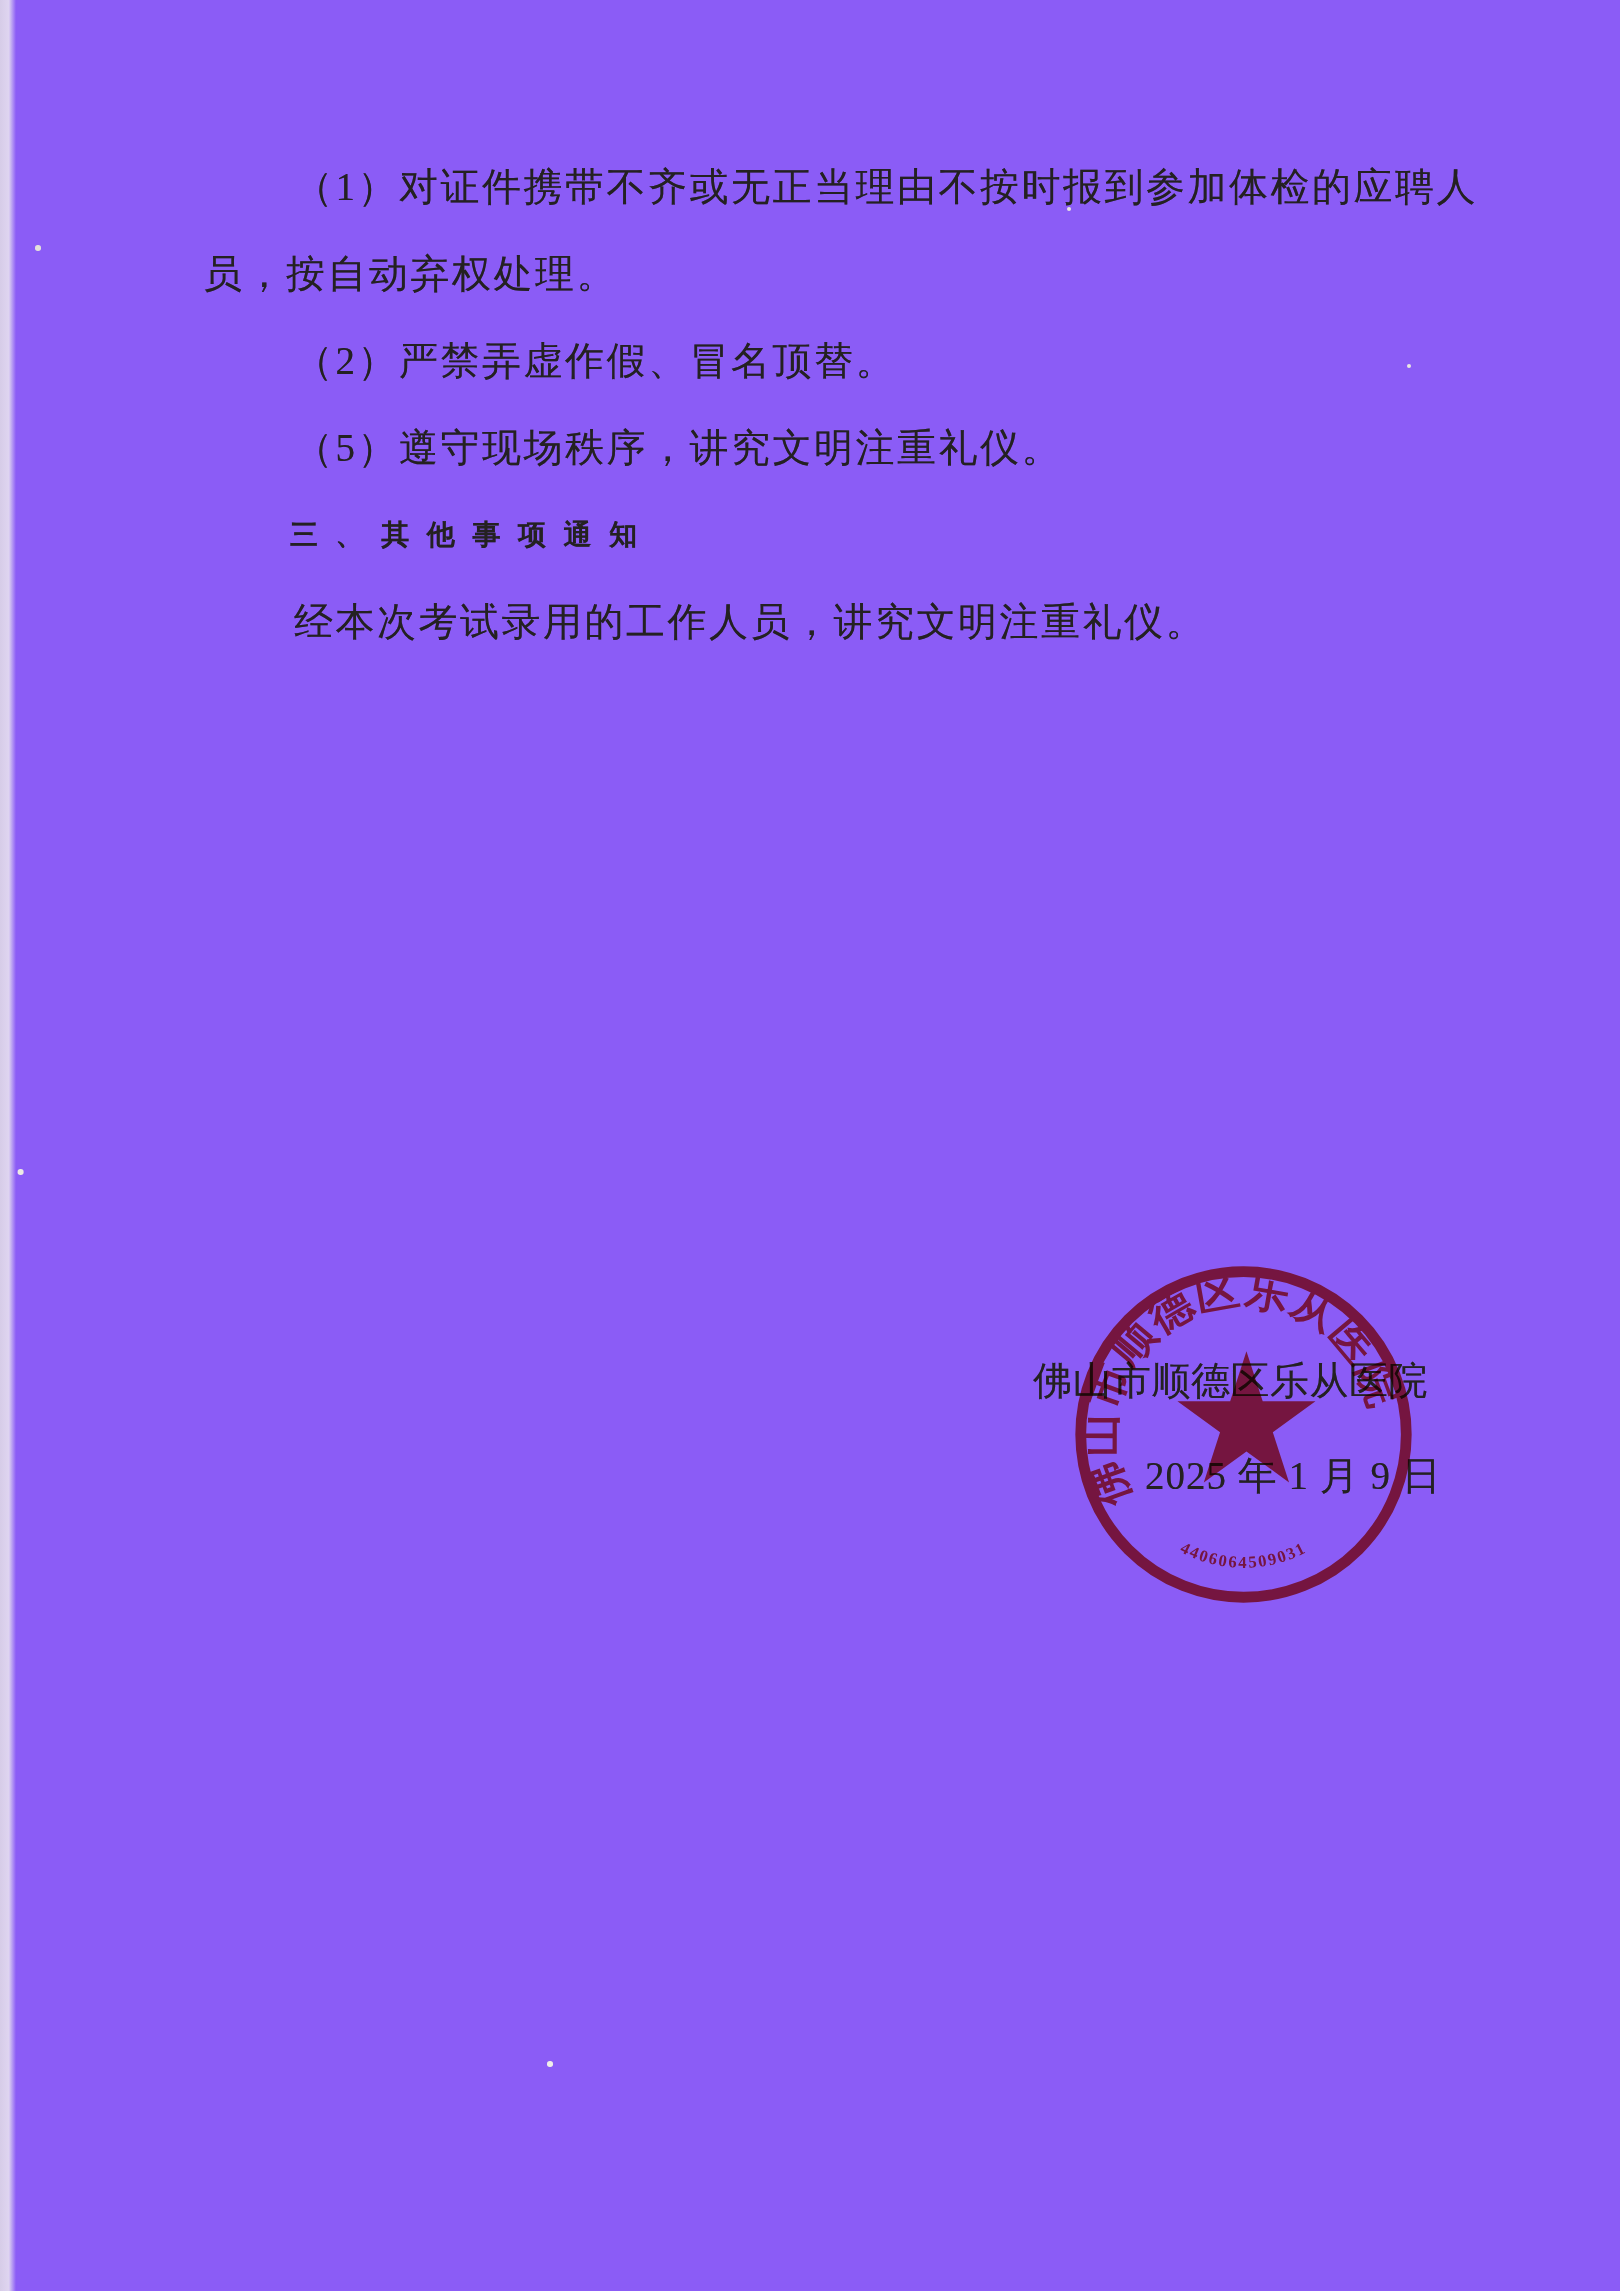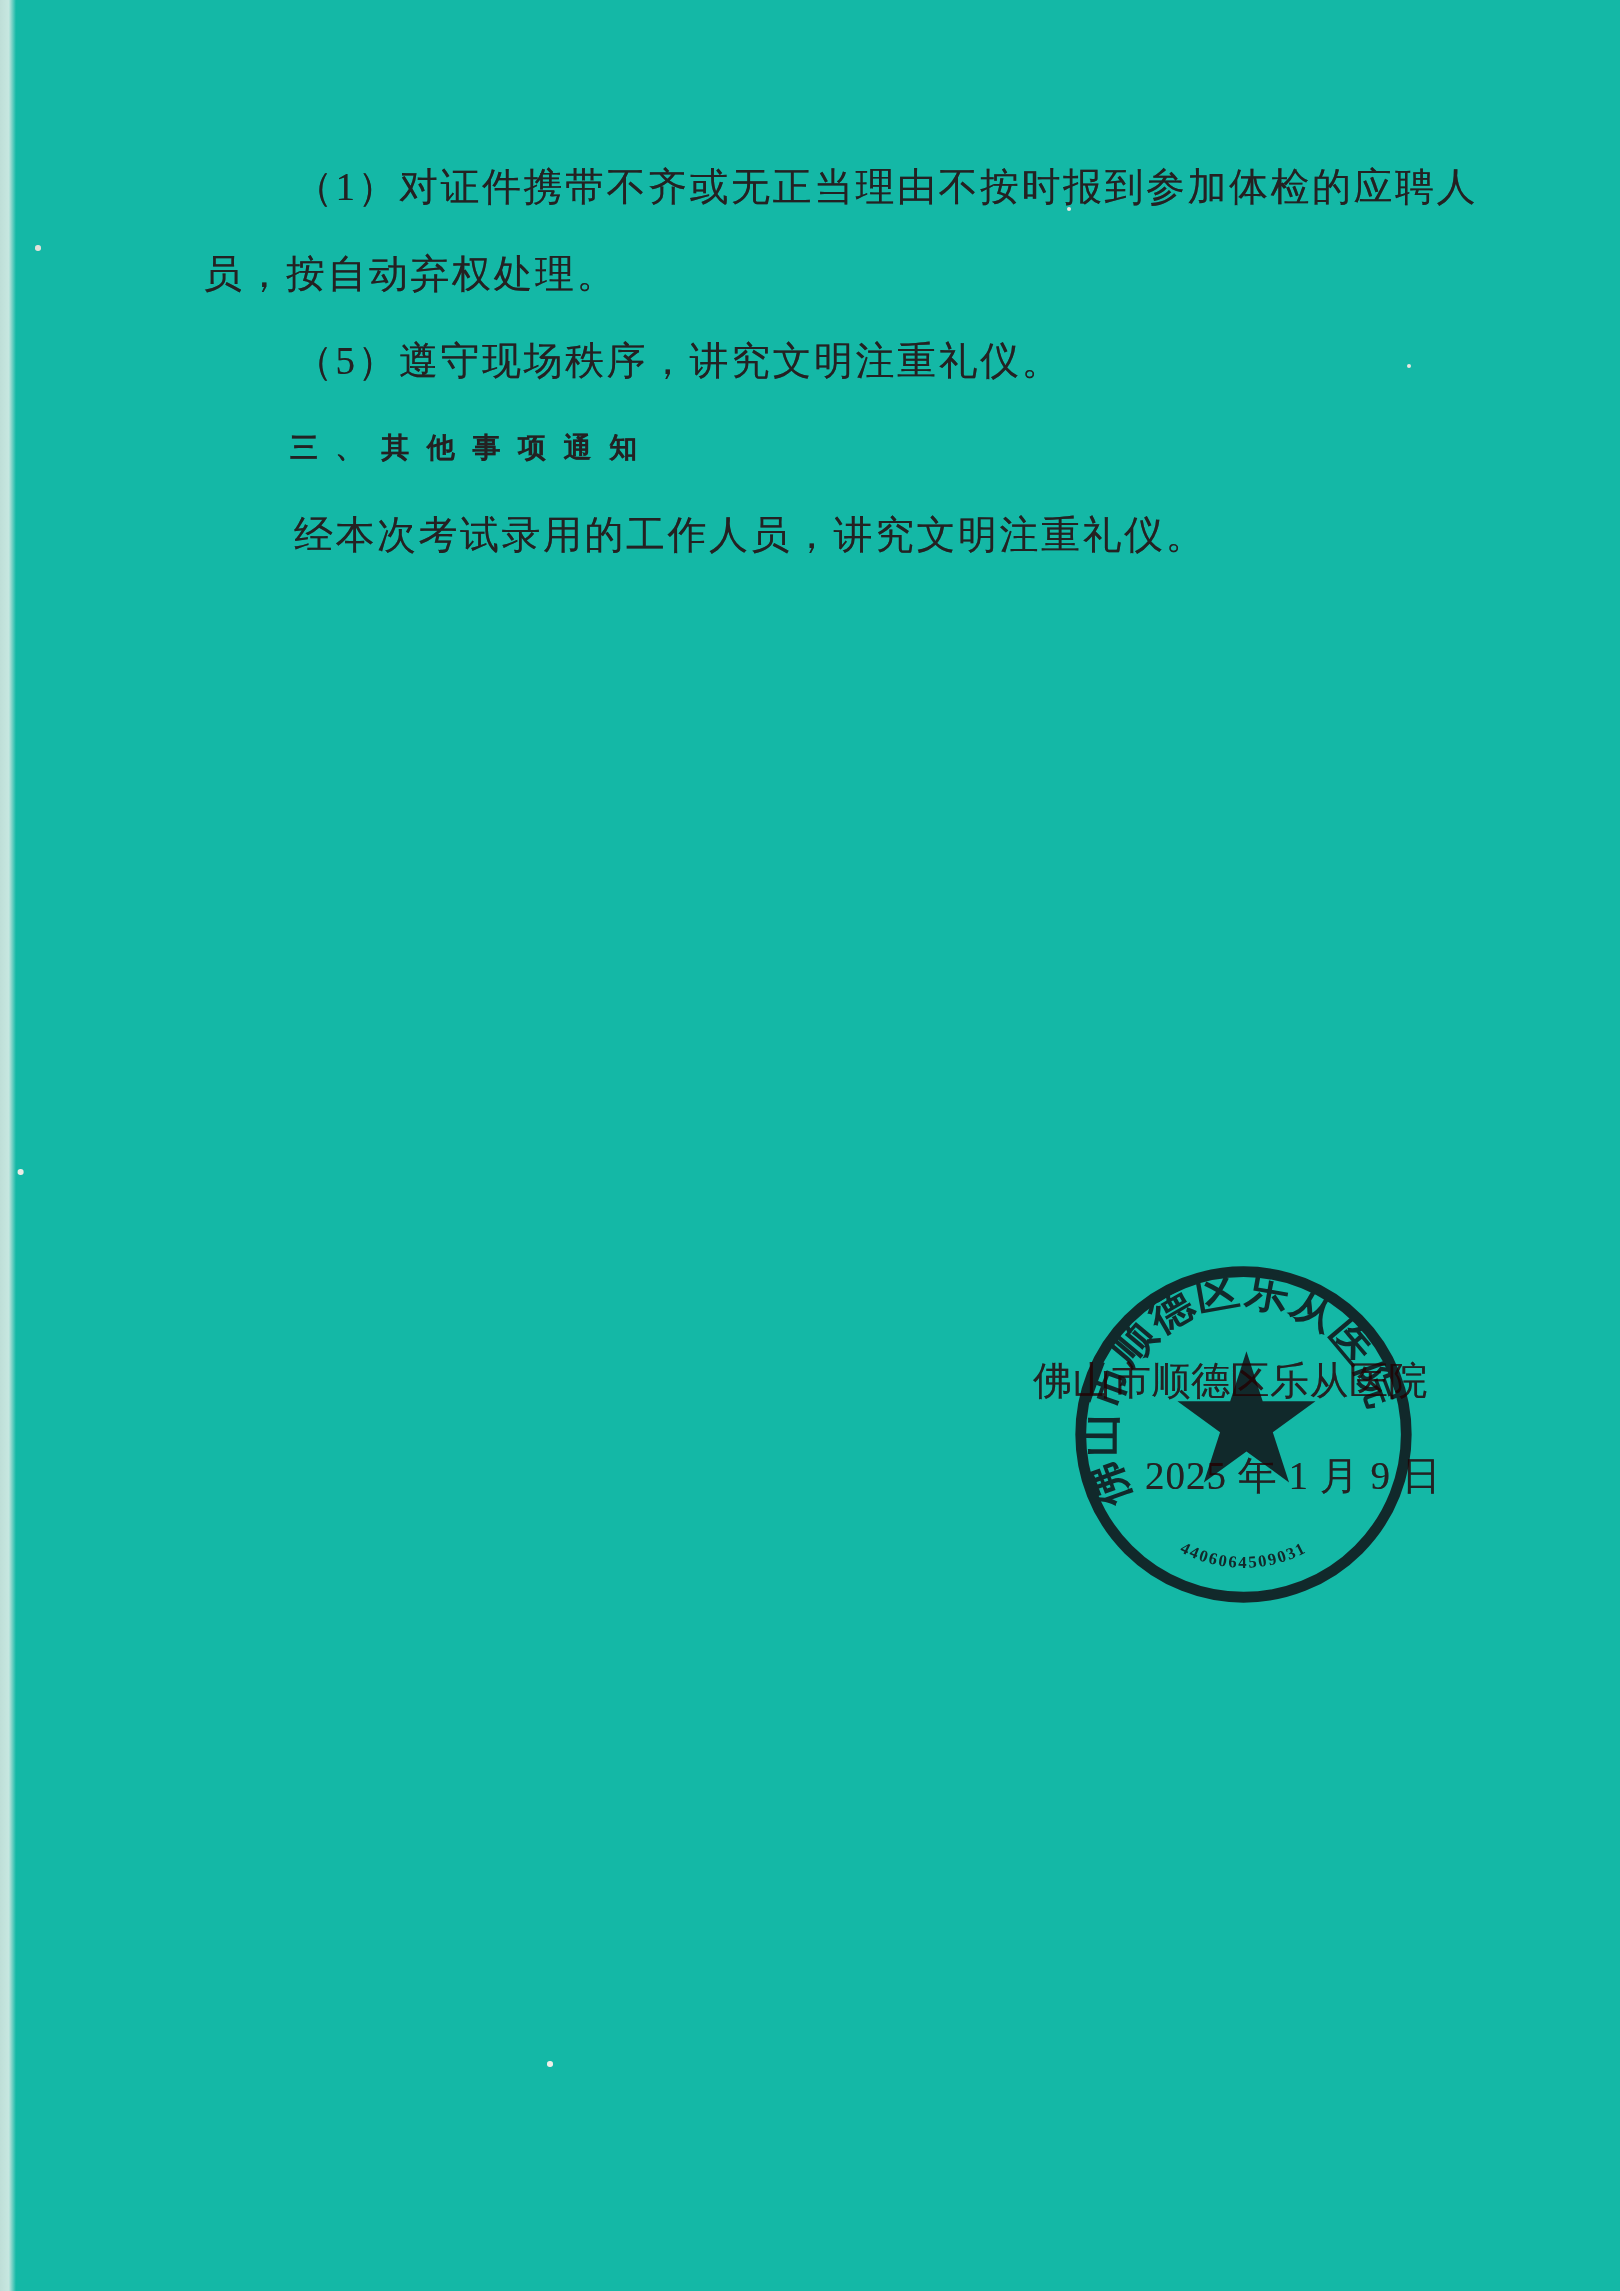--- a/index.html
+++ b/index.html
@@ -4,21 +4,21 @@
 <style>
   :root{
     --stamp-color:#d42a33;
     --ink-color:#242122;
   }
   html,body{margin:0;padding:0;background:#9a9a9a;}
   .page{
     position:relative;
     width:1620px;height:2292px;
     margin:0 auto;
-    background:#14b8a6;
+    background:#8b5cf6;
     overflow:hidden;
     font-family:"Liberation Serif","DejaVu Serif",serif;
   }
   
   .scan-edge{
     position:absolute;left:0;top:0;width:15.7px;height:100%;
     background:linear-gradient(90deg,#e9e8e4 0%,#f4f3ef 55%,rgba(253,253,251,0) 100%);
     opacity:.8;
   }
   .scan-specks{
@@ -83,20 +83,21 @@
 <body>
 
 <div class="page">
 
   <div class="scan-edge"></div>
   <div class="scan-specks"></div>
 
   <div class="doc-body" id="bodyLines">
       <div class="line indent">（1）对证件携带不齐或无正当理由不按时报到参加体检的应聘人</div>
       <div class="line flush">员，按自动弃权处理。</div>
+      <div class="line indent">（2）严禁弄虚作假、冒名顶替。</div>
       <div class="line indent">（5）遵守现场秩序，讲究文明注重礼仪。</div>
       <div class="line heading">三、其他事项通知</div>
       <div class="line indent">经本次考试录用的工作人员，讲究文明注重礼仪。</div>
     </div>
 
   <div class="sig-org">佛山市顺德区乐从医院</div>
 
   <div class="sig-date">2025 年 1 月 9 日</div>
 
   <svg class="stamp" viewBox="0 0 360 360">

